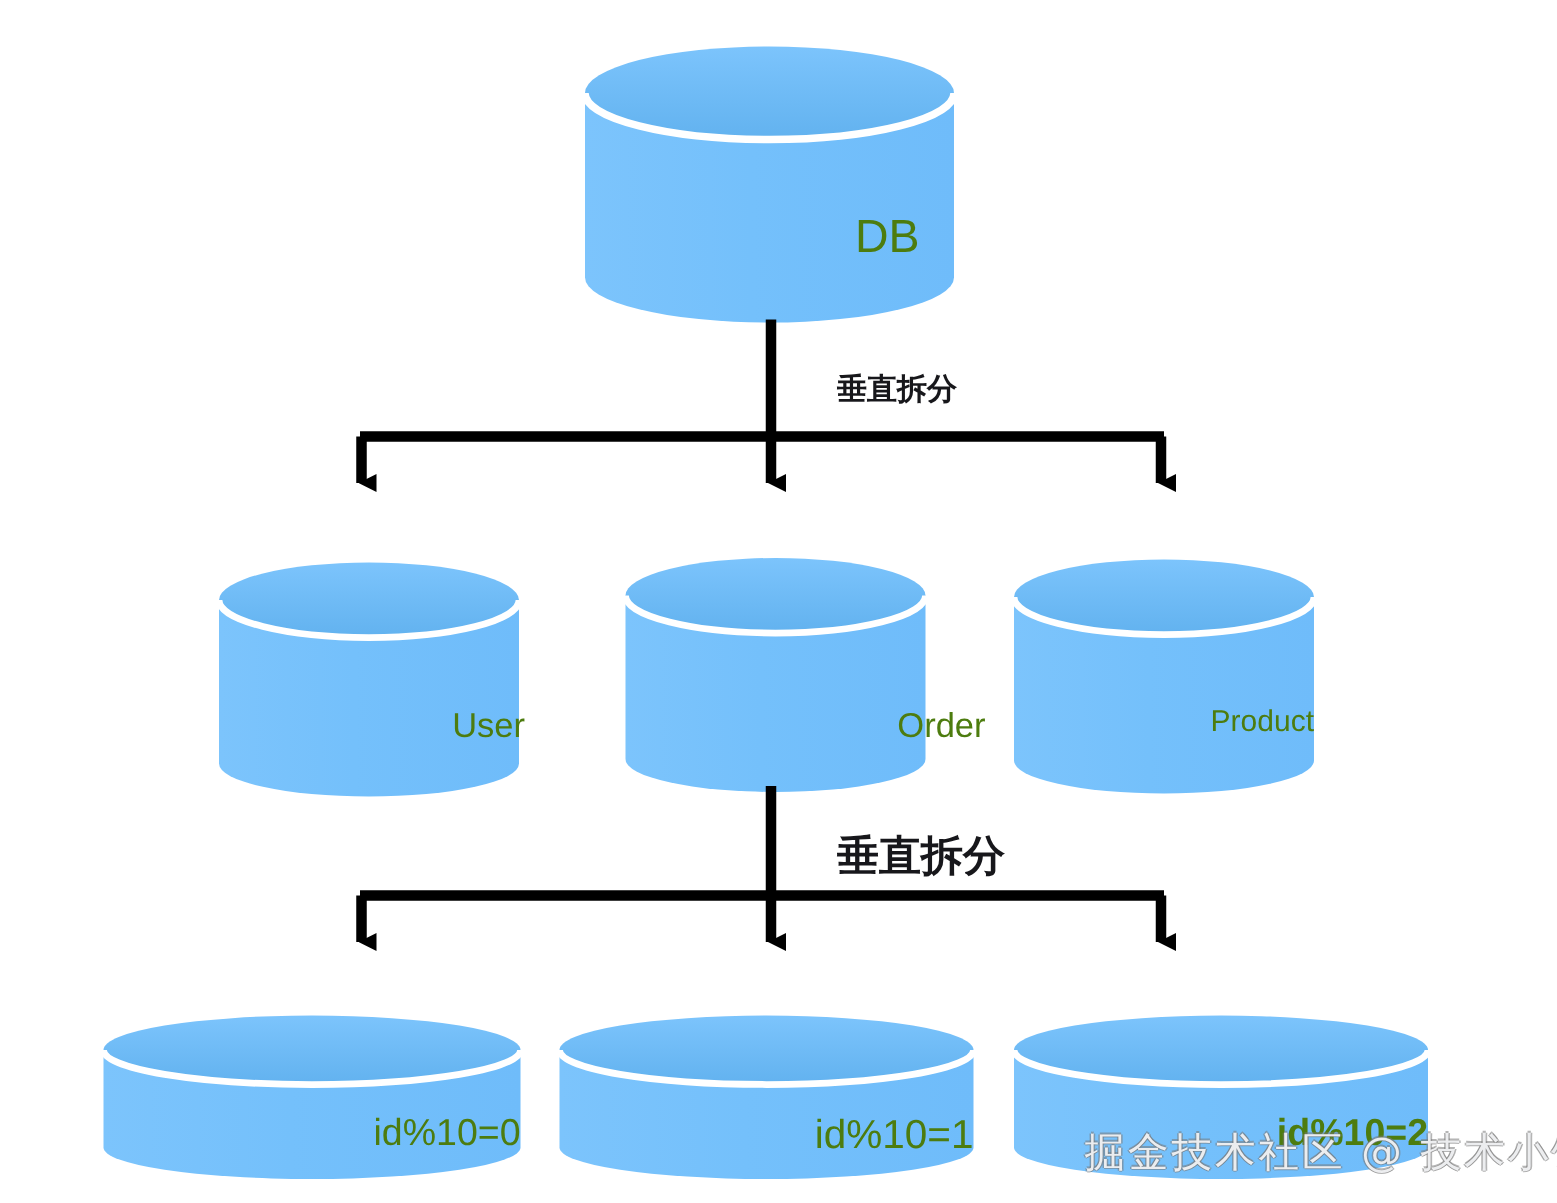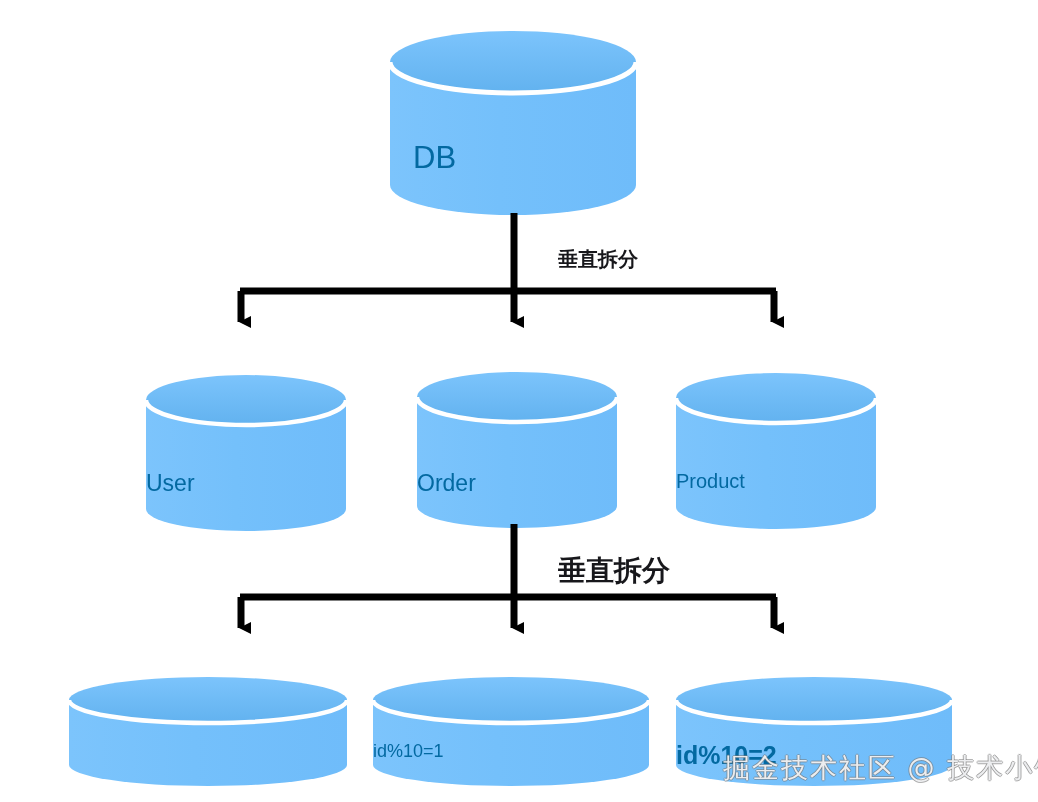--- a/index.html
+++ b/index.html
@@ -20,23 +20,23 @@
   }
   #diagram-svg {
     position: absolute;
     top: 0;
     left: 0;
     width: 1038px;
     height: 802px;
   }
   .node-label {
     position: absolute;
-    color: #0369a1;
+    color: #4d7c0f;
     font-family: "Liberation Sans", "DejaVu Sans", sans-serif;
-    text-align: left;
+    text-align: right;
     white-space: nowrap;
     pointer-events: none;
     user-select: none;
   }
   .edge-label {
     position: absolute;
     color: #17171b;
     font-family: "DejaVu Sans", "Liberation Sans", sans-serif;
     font-weight: 700;
     white-space: nowrap;
@@ -139,22 +139,23 @@
   </svg>
 
   <div class="node-label" style="left:413px; top:140px; width:200px; font-size:31px;">DB</div>
 
   <div class="node-label" style="left:146px; top:470px; width:204px; font-size:23px;">User</div>
 
   <div class="node-label" style="left:417px; top:470px; width:240px; font-size:23px;">Order</div>
 
   <div class="node-label" style="left:676px; top:470px; width:200px; font-size:20px;">Product</div>
 
+  <div class="node-label" style="left:69px; top:741px; width:278px; font-size:25px; font-weight:500;">id%10=0</div>
 
-  <div class="node-label" style="left:373px; top:741px; width:276px; font-size:18px; font-weight:500;">id%10=1</div>
+  <div class="node-label" style="left:373px; top:741px; width:276px; font-size:27px; font-weight:500;">id%10=1</div>
 
   <div class="node-label" style="left:676px; top:741px; width:276px; font-size:25px; font-weight:700;">id%10=2</div>
 
   <div class="edge-label" style="left:558px; top:246px; font-size:20px;">垂直拆分</div>
 
   <div class="edge-label" style="left:558px; top:552px; font-size:28px;">垂直拆分</div>
 
   <div class="watermark" style="left:723px; top:750px; font-size:27px;">掘金技术社区 @ 技术小馆</div>
 
 </div>

